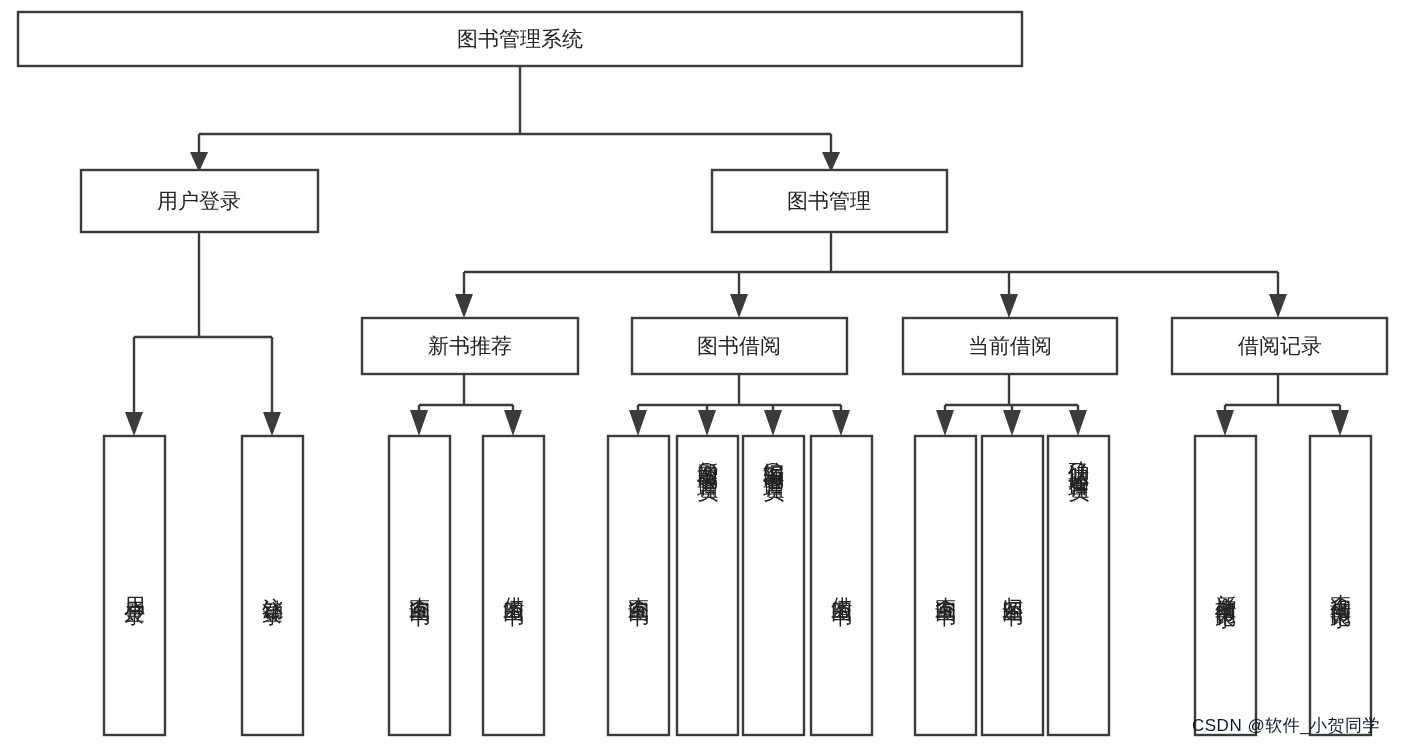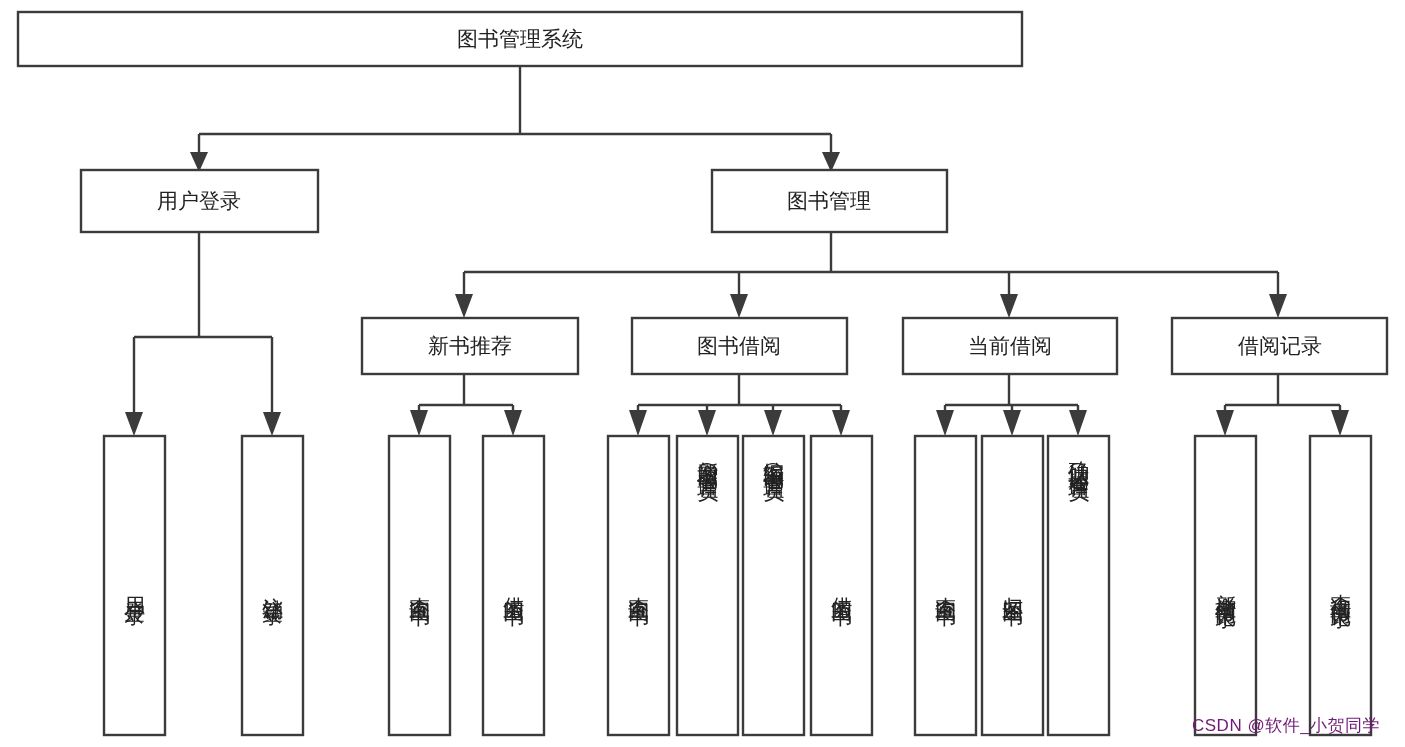--- a/index.html
+++ b/index.html
@@ -60,21 +60,21 @@
     display: flex;
     align-items: center;
     justify-content: center;
     pointer-events: none;
     white-space: nowrap;
   }
   .watermark {
     position: absolute;
     font-family: "Liberation Sans", "DejaVu Sans", sans-serif;
     font-size: 17px;
-    color: #701a75;
+    color: #0f172a;
     left: 1192px;
     top: 714px;
     white-space: nowrap;
     letter-spacing: 0.5px;
   }
 </style>
 </head>
 <body>
 
 <div id="diagram-root">

